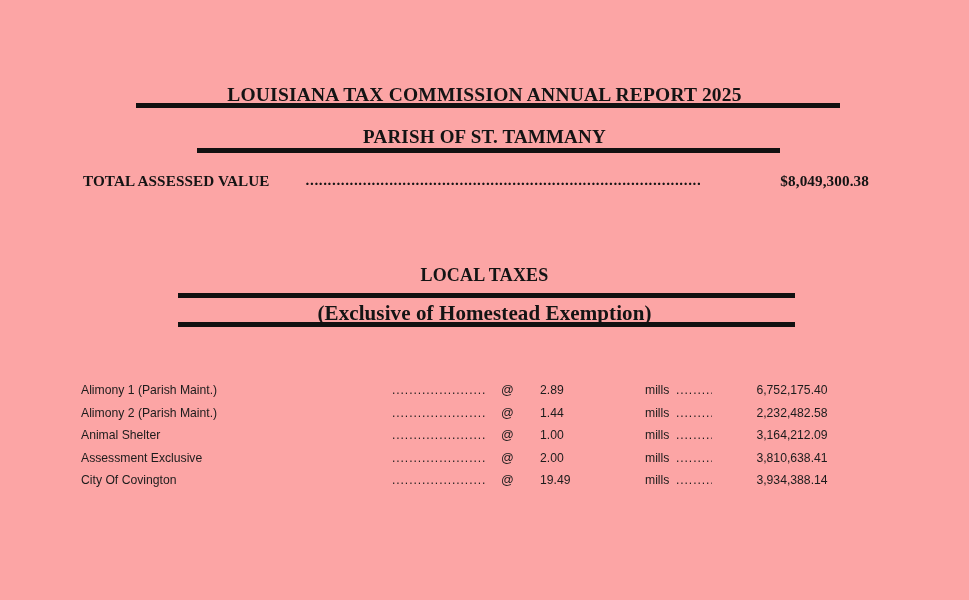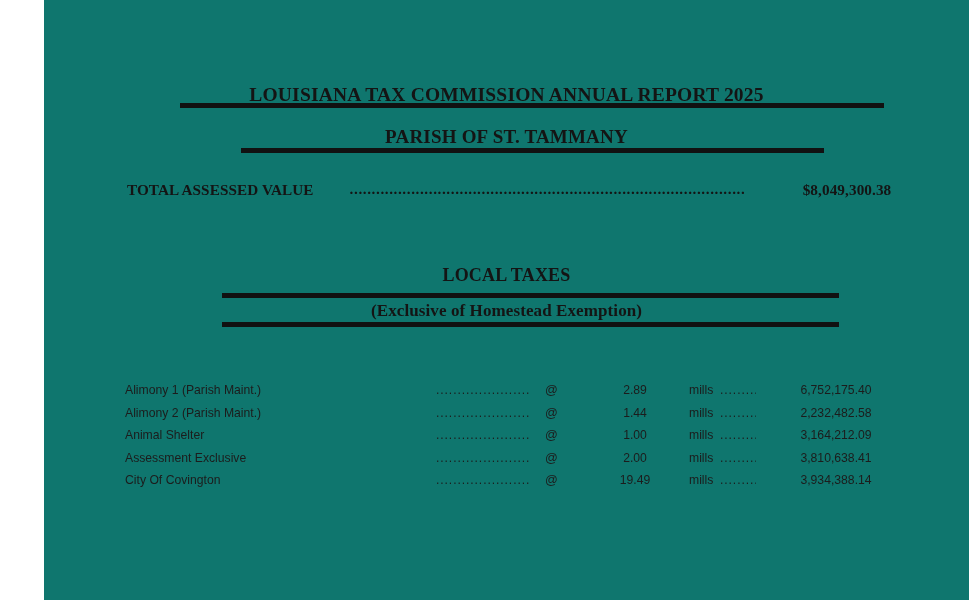--- a/index.html
+++ b/index.html
@@ -13,22 +13,21 @@
     position: relative;
     overflow: hidden;
     font-family: "Liberation Serif", serif;
     color: #141414;
     -webkit-font-smoothing: antialiased;
   }
 
   .page {
     position: absolute;
     inset: 0;
-    background: #0f766e;
-    margin-left: 44px;
+    background: #fca5a5;
   }
 
   
   .rule {
     position: absolute;
     background: #111111;
   }
 
   
   .doc-title {
@@ -64,21 +63,21 @@
     letter-spacing: 0.2px;
     white-space: nowrap;
   }
   .section-sub {
     position: absolute;
     left: 0;
     right: 0;
     text-align: center;
     font-family: "Liberation Serif", serif;
     font-weight: bold;
-    font-size: 17px;
+    font-size: 21px;
     letter-spacing: 0.1px;
     white-space: nowrap;
   }
 
   
   .total-row {
     position: absolute;
     left: 83px;
     width: 786px;
     height: 20px;
@@ -97,21 +96,21 @@
     white-space: nowrap;
     margin: 0 2px 0 1px;
     font-size: 15.2px;
     letter-spacing: 0.6px;
     color: #141414;
     position: relative;
     top: -1px;
   }
   .total-amount {
     flex: 0 0 132px;
-    text-align: center;
+    text-align: right;
     padding-left: 0;
   }
 
   
   .tax-table {
     position: absolute;
     left: 0;
     top: 381px;
     width: 812px;
   }
@@ -141,21 +140,21 @@
     position: absolute;
     left: 501px;
     top: 2px;
     font-size: 12.6px;
   }
   .tax-mills-num {
     position: absolute;
     left: 540px;
     width: 102px;
     top: 2px;
-    text-align: center;
+    text-align: left;
   }
   .tax-mills-word {
     position: absolute;
     left: 645px;
     top: 2px;
   }
   .tax-mills-leader {
     position: absolute;
     left: 676px;
     top: 2px;
@@ -175,21 +174,21 @@
 <body>
 
 <div class="page">
 
   <div class="doc-title" style="top:84px;">LOUISIANA TAX COMMISSION ANNUAL REPORT 2025</div>
   <div class="rule" style="left:136px; top:103px; width:704px; height:5px;"></div>
 
   <div class="parish-title" style="top:126px;">PARISH OF ST. TAMMANY</div>
   <div class="rule" style="left:197px; top:148px; width:583px; height:5px;"></div>
 
-  <div class="total-row" style="top:181px;gap:35px;">
+  <div class="total-row" style="top:172px;gap:35px;">
     <span class="total-label">TOTAL ASSESSED VALUE</span>
     <span class="total-leader">..................................................................................................................</span>
     <span class="total-amount">$8,049,300.38</span>
   </div>
 
 
   <div class="section-title" style="top:265px;">LOCAL TAXES</div>
   <div class="rule" style="left:178px; top:293px; width:617px; height:5px;"></div>
   <div class="section-sub" style="top:301px;">(Exclusive of Homestead Exemption)</div>
   <div class="rule" style="left:178px; top:322px; width:617px; height:5px;"></div>

